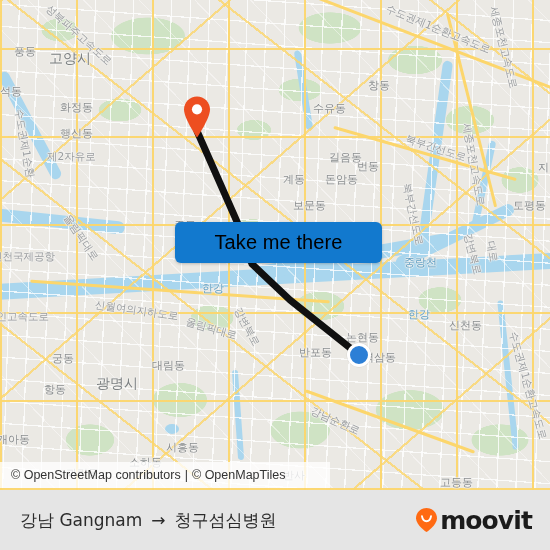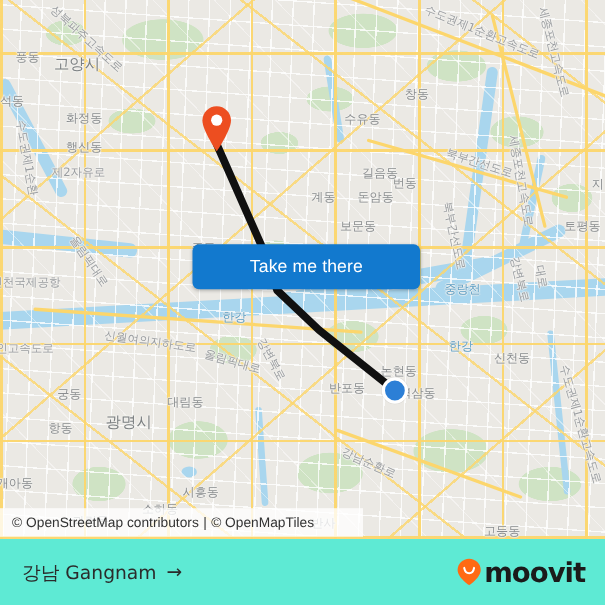--- a/index.html
+++ b/index.html
@@ -190,22 +190,22 @@
   
   .cta {
     position: absolute;
     left: 175px;
     top: 222px;
     width: 207px;
     height: 41px;
     background: #1279ce;
     border-radius: 6px;
     border: none;
-    color: #ffffff;
-    font-size: 16px;
+    color: #000000;
+    font-size: 20px;
     font-family: "Liberation Sans", "DejaVu Sans", sans-serif;
     letter-spacing: 0.1px;
     cursor: pointer;
     display: flex;
     align-items: center;
     justify-content: center;
     box-shadow: 0 1px 3px rgba(0,0,0,0.22);
     padding: 0;
   }
 
@@ -228,21 +228,21 @@
   }
   .attr-sep { margin: 0 4px; }
 
   
   .footer {
     position: absolute;
     left: 0;
     top: 490px;
     width: 550px;
     height: 60px;
-    background: #5eead4;
+    background: #e5e5e5;
     display: flex;
     align-items: center;
     justify-content: space-between;
     padding: 0 18px 0 20px;
     box-sizing: border-box;
   }
   .route-title {
     display: flex;
     align-items: center;
     gap: 9px;
@@ -316,21 +316,21 @@
         <div class="map-label" style="left: 52px; top: 351px; transform-origin: left top;">궁동</div>
         <div class="map-label" style="left: 44px; top: 382px; transform-origin: left top;">항동</div>
         <div class="map-label city" style="left: 96px; top: 375px; transform-origin: left top;">광명시</div>
         <div class="map-label" style="left: -3px; top: 432px; transform-origin: left top;">개아동</div>
         <div class="map-label" style="left: 129px; top: 455px; transform-origin: left top; font-family: Liberation Serif, serif;">소하동</div>
         <div class="map-label" style="left: 46px; top: 466px; transform-origin: left top; margin-left: 20px;">과림동</div>
         <div class="map-label" style="left: 166px; top: 440px; transform-origin: left top;">시흥동</div>
         <div class="map-label" style="left: 152px; top: 358px; transform-origin: left top;">대림동</div>
         <div class="map-label" style="left: 174px; top: 218px; transform-origin: left top;">중동</div>
         <div class="map-label" style="left: 283px; top: 172px; transform-origin: left top; text-align: center;">계동</div>
-        <div class="map-label" style="left: 293px; top: 198px; transform-origin: left top; margin-left: 16px;">보문동</div>
+        <div class="map-label" style="left: 293px; top: 198px; transform-origin: left top;">보문동</div>
         <div class="map-label water-name" style="left: 202px; top: 281px; transform-origin: left top;">한강</div>
         <div class="map-label road-name" style="left: 188px; top: 315px; transform: rotate(16deg); transform-origin: left top;">올림픽대로</div>
         <div class="map-label road-name" style="left: 243px; top: 305px; transform: rotate(62deg); transform-origin: left top;">강변북로</div>
         <div class="map-label" style="left: 299px; top: 345px; transform-origin: left top;">반포동</div>
         <div class="map-label" style="left: 346px; top: 330px; transform-origin: left top;">논현동</div>
         <div class="map-label" style="left: 363px; top: 350px; transform-origin: left top;">역삼동</div>
         <div class="map-label road-name" style="left: 314px; top: 404px; transform: rotate(24deg); transform-origin: left top;">강남순환로</div>
         <div class="map-label" style="left: 440px; top: 475px; transform-origin: left top;">고등동</div>
         <div class="map-label road-name" style="left: 389px; top: 2px; transform: rotate(22deg); transform-origin: left top;">수도권제1순환고속도로</div>
         <div class="map-label road-name" style="left: 500px; top: 5px; transform: rotate(76deg); transform-origin: left top;">세종포천고속도로</div>
@@ -375,20 +375,21 @@
       <span class="attr-sep">|</span>
       <span>© OpenMapTiles</span>
     </div>
 
   </div>
 
   <div class="footer">
     <div class="route-title">
       <span>강남 Gangnam</span>
       <span class="route-arrow">→</span>
+      <span>청구섬심병원</span>
     </div>
     <div class="brand">
       <span style="display:inline-flex;">
         <svg width="23" height="26" viewBox="0 0 23 26" xmlns="http://www.w3.org/2000/svg">
           <path id="brand-pin-shape" d="M11.5 1 C5.7 1 1 5.6 1 11.2 C1 18.2 11.5 25 11.5 25 C11.5 25 22 18.2 22 11.2 C22 5.6 17.3 1 11.5 1 Z" fill="#FF6A13"></path>
           <path d="M7 9.3 C7.6 12.6 9.3 14.2 11.5 14.2 C13.7 14.2 15.4 12.6 16 9.3" fill="none" stroke="#ffffff" stroke-width="1.9" stroke-linecap="round"></path>
         </svg>
       </span>
       <span class="brand-text">moovit</span>
     </div>

